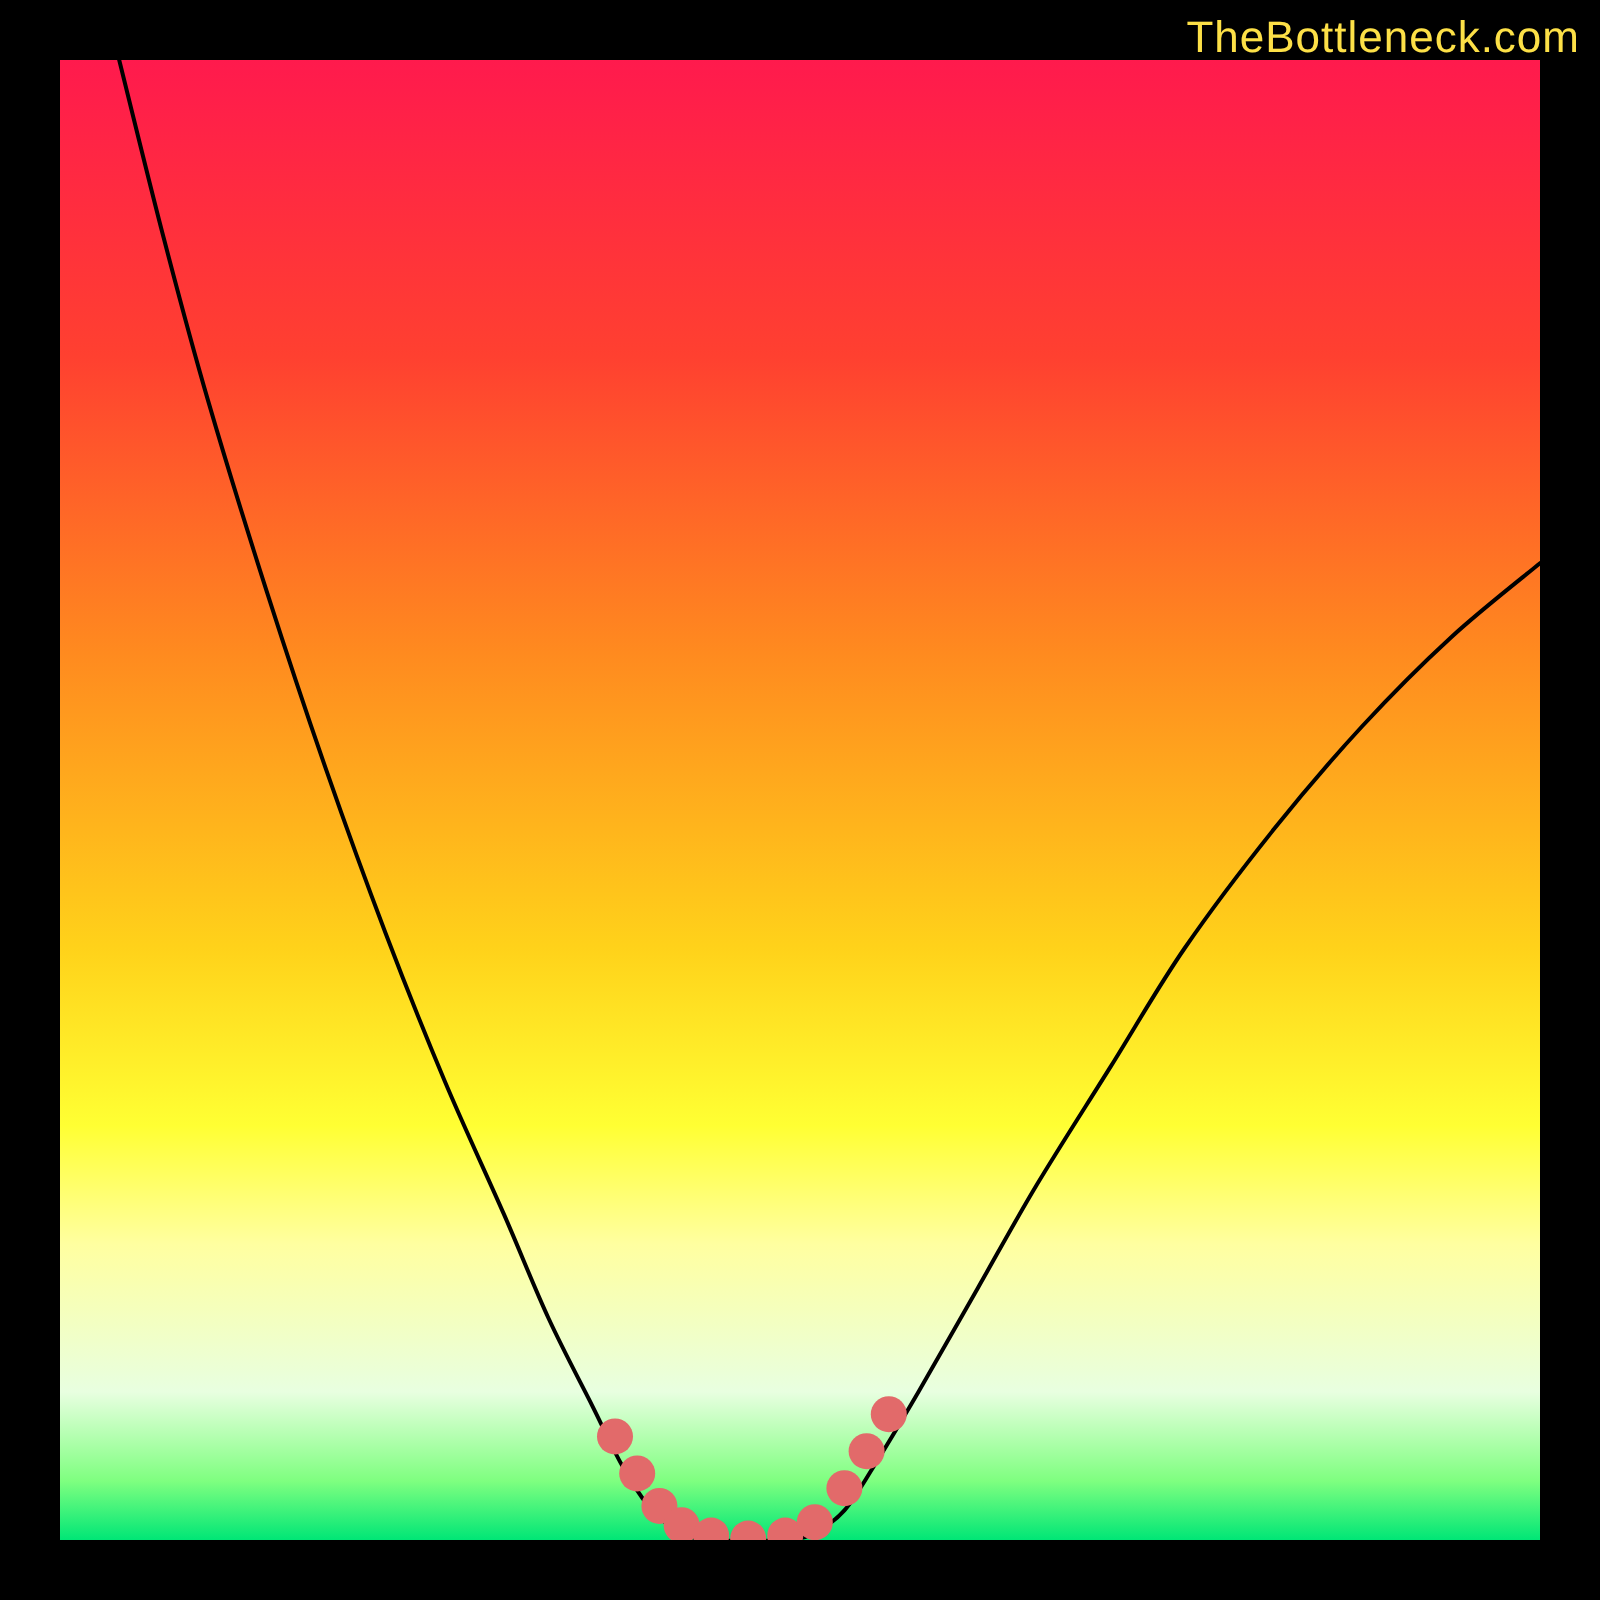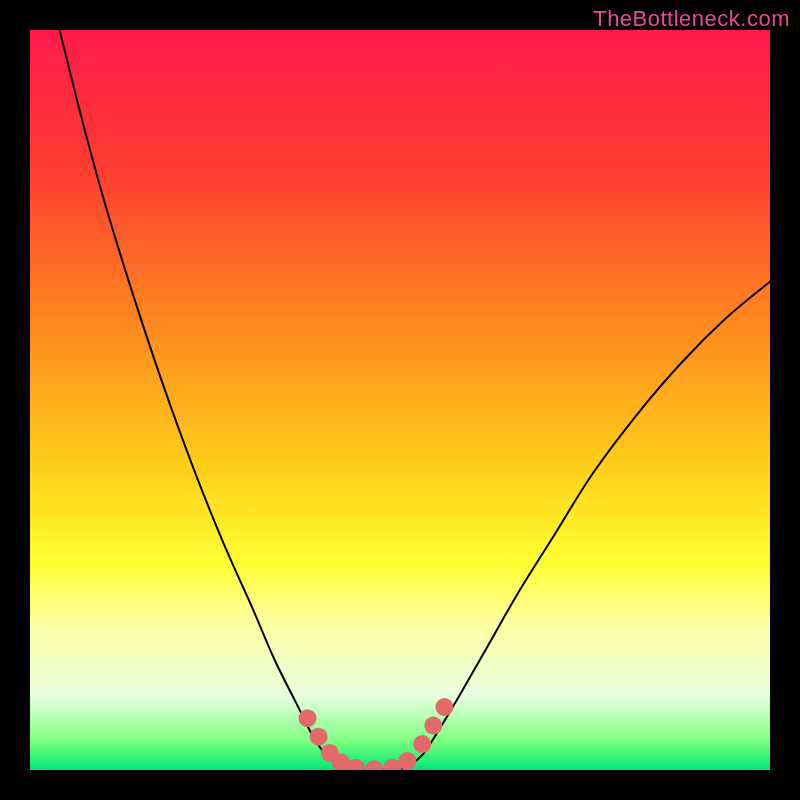--- a/index.html
+++ b/index.html
@@ -21,21 +21,21 @@
     position: absolute;
     left: 30px;
     top: 30px;
     width: 740px;
     height: 740px;
   }
   .watermark {
     position: absolute;
     top: 6px;
     right: 10px;
-    color: #ec4899;
+    color: #fde047;
     font-size: 22px;
     font-weight: 500;
     letter-spacing: 0.5px;
     user-select: none;
   }
   svg { display: block; }
 </style>
 </head>
 <body>
 

